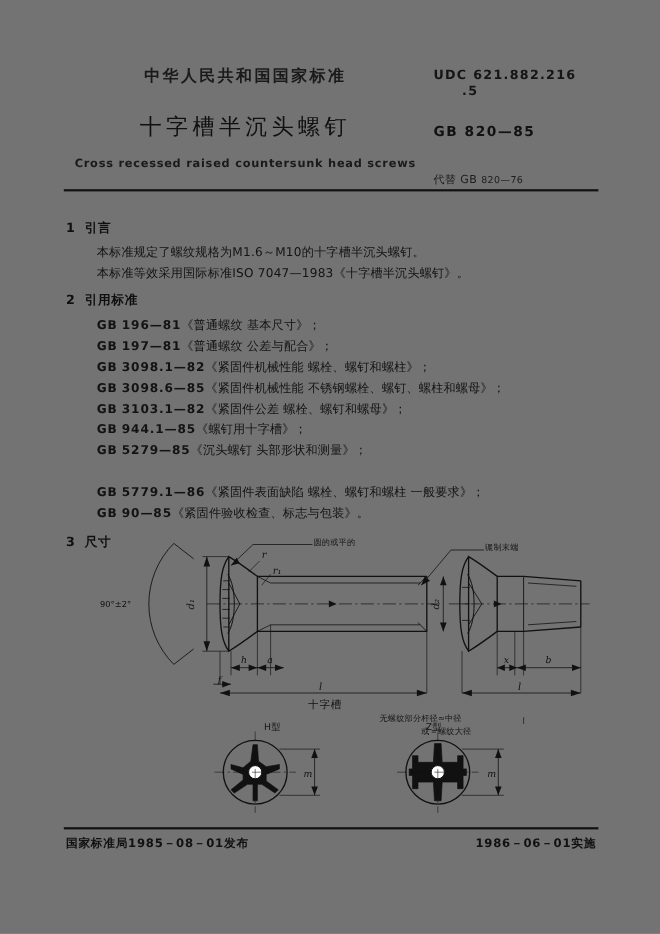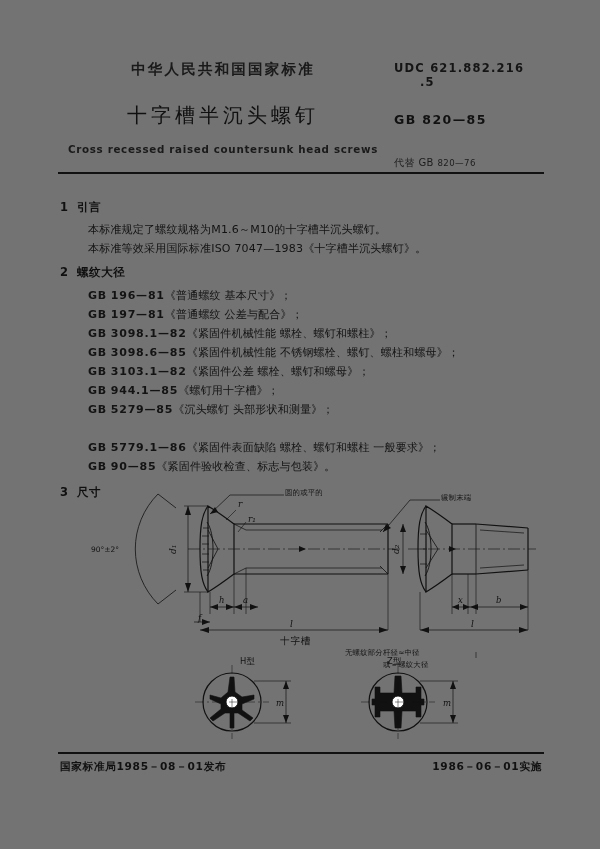--- a/index.html
+++ b/index.html
@@ -193,21 +193,21 @@
 
   <div class="rule" id="rule-header"></div>
 
   <div class="sec-head" style="left:60px; top:200px;">
     <span class="sec-num">1</span><span>引言</span>
   </div>
   <div class="para" style="left:88px; top:222px;">本标准规定了螺纹规格为M1.6～M10的十字槽半沉头螺钉。</div>
   <div class="para" style="left:88px; top:241px;">本标准等效采用国际标准ISO 7047—1983《十字槽半沉头螺钉》。</div>
 
   <div class="sec-head" style="left:60px; top:265px;">
-    <span class="sec-num">2</span><span>螺纹大径</span>
+    <span class="sec-num">2</span><span>引用标准</span>
   </div>
 
   <div class="ref-line" style="left:88px; top:288px;">
     <span class="gb">GB</span>
     <span class="gb">196—81</span><span>《普通螺纹   基本尺寸》；</span>
   </div>
   <div class="ref-line" style="left:88px; top:307px;">
     <span class="gb">GB</span>
     <span class="gb">197—81</span><span>《普通螺纹   公差与配合》；</span>
   </div>

